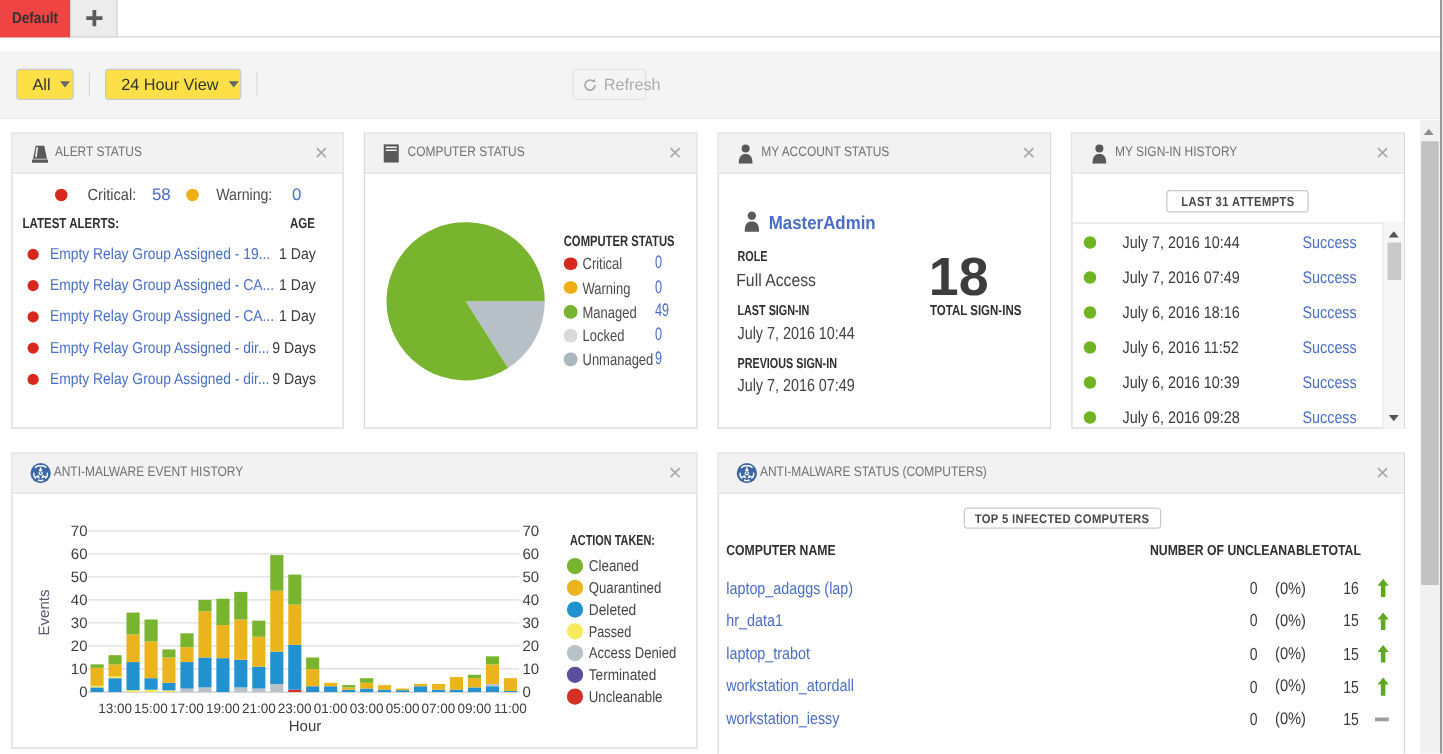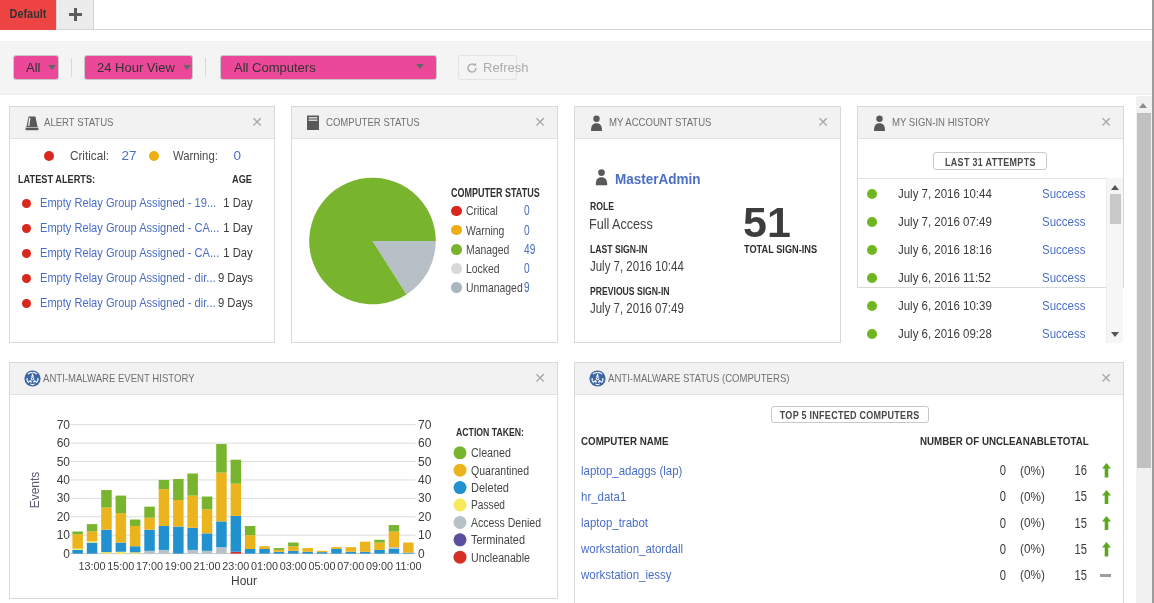--- a/index.html
+++ b/index.html
@@ -5,21 +5,21 @@
 body{position:relative}
 .tabline{position:absolute;left:56px;top:29px;width:1098px;height:1px;background:#d4d4d4}
 .tab{position:absolute;top:0;height:30px}
 .tab.active{left:0;width:57px;background:#ef4444;border-right:1px solid #d4d4d4}
 .tab.active span{display:inline-block;color:#333;font-size:12.5px;font-weight:bold;line-height:29px;transform:scaleX(0.87);transform-origin:50% 50%;width:100%;text-align:center}
 .tab.plus{left:57px;width:37px;background:#ececec;border-right:1px solid #d4d4d4}
 .plusicon{position:absolute;left:12px;top:8px;width:13px;height:13px}
 .plusicon:before{content:"";position:absolute;left:5px;top:0;width:3px;height:13px;background:#5c5c5c}
 .plusicon:after{content:"";position:absolute;left:0;top:5px;width:13px;height:3px;background:#5c5c5c}
 .toolbar{position:absolute;left:0;top:41px;width:1154px;height:54px;background:#f4f4f4;border-bottom:1px solid #ececec}
-.tbtn{position:absolute;top:14px;height:25px;background:#ec4899;border:1px solid #c9c9c9;border-radius:3px;font-size:13px;color:#333;line-height:23px}
+.tbtn{position:absolute;top:14px;height:25px;background:#fde047;border:1px solid #c9c9c9;border-radius:3px;font-size:13px;color:#333;line-height:23px}
 .caret{display:inline-block;width:0;height:0;border-left:4.5px solid transparent;border-right:4.5px solid transparent;border-top:5px solid #666;vertical-align:middle;margin-left:8px;margin-top:-2px}
 .sep{position:absolute;top:17px;width:1px;height:19px;background:#d9d9d9}
 .w{position:absolute;background:#fff;border:1px solid #d9d9d9}
 .wh{position:relative;height:32px;background:#f2f2f2;border-bottom:1px solid #e2e2e2;color:#717171;font-size:11px;line-height:31px}
 .wh .ttl{position:absolute;left:34px;top:0;white-space:nowrap;transform:scaleX(0.87);transform-origin:0 50%}
 .wh .x{position:absolute;right:11px;top:0;color:#a8a8a8;font-size:14px}
 .wb{position:relative;height:calc(100% - 32px)}
 .dot{display:inline-block;border-radius:50%}
 a,.lnk{color:#4a6ec6;text-decoration:none}
 .abs{position:absolute;white-space:nowrap}
@@ -44,40 +44,39 @@
 <div class="tab active"><span>Default</span></div>
 <div class="tab plus">
     <span class="plusicon"></span>
   </div>
 <div class="tabline"></div>
 <div class="toolbar">
 <div class="tbtn" style="left:13px;width:46px;padding-left:12px">All<span class="caret"></span></div>
 <div class="sep" style="left:71px"></div>
 <div class="tbtn" style="left:84px;width:109px;padding-left:12px">24 Hour View<span class="caret"></span></div>
 <div class="sep" style="left:205px"></div>
-<div class="tbtn" style="left:220px;width:217px;padding-left:13px">All Computers<span class="caret" style="position:absolute;right:12px;top:10px"></span></div>
 <div class="tbtn" style="left:458px;width:59px;background:transparent;border-color:#e3e3e3;color:#ababab;padding-left:24px">Refresh<svg style="position:absolute;left:7px;top:6px" width="12" height="12" viewBox="0 0 12 12">
         <path d="M10 6a4 4 0 1 1-1.2-2.8" stroke="#ababab" stroke-width="1.4" fill="none"></path>
         <path d="M9.9 0.8 L10.2 3.7 7.3 3.4z" fill="#ababab"></path>
       </svg></div>
 </div>
 <div class="w" style="left:9px;top:106px;width:266px;height:237px">
 <div class="wh">
       <svg class="abs" style="left:13.5px;top:9px" width="16" height="15" viewBox="0 0 16 15">
         <path d="M4.6 0.5h6.8l2.2 10.5H2.4z" fill="#595959"></path>
         <path d="M5.8 1.8 4.7 9.8" stroke="#f2f2f2" stroke-width="1.3" fill="none"></path>
         <rect x="1.6" y="11.6" width="12.8" height="2.6" fill="#595959"></rect>
       </svg>
 <span class="ttl">ALERT STATUS</span>
       <span class="x">✕</span>
     </div>
 <div class="wb" style="font-size:13px;color:#4b4b4b">
 <span class="dot abs" style="left:34px;top:11.5px;width:10px;height:10px;background:#d8271c"></span>
 <span class="abs c90" style="left:59.5px;top:9px">Critical:</span>
-<span class="abs lnk" style="left:111.5px;top:8.5px;font-size:13.5px">27</span>
+<span class="abs lnk" style="left:111.5px;top:8.5px;font-size:13.5px">58</span>
 <span class="dot abs" style="left:139px;top:11.5px;width:10px;height:10px;background:#eeae14"></span>
 <span class="abs c87" style="left:163px;top:9px">Warning:</span>
 <span class="abs lnk" style="left:223.5px;top:8.5px;font-size:13.5px">0</span>
 <span class="abs sh c80" style="left:7.5px;top:33.5px">LATEST ALERTS:</span>
 <span class="abs sh c80" style="left:222px;top:33.5px">AGE</span>
 <span class="dot abs" style="left:12px;top:59.5px;width:9px;height:9px;background:#d8271c"></span>
       <span class="abs lnk" style="left:30px;top:56.5px;font-size:12.6px;transform:scaleX(0.88);transform-origin:0 50%">Empty Relay Group Assigned - 19...</span>
       <span class="abs cr90" style="right:21px;top:56.5px;font-size:12.5px;color:#3a3a3a">1 Day</span>
       <span class="dot abs" style="left:12px;top:84.5px;width:9px;height:9px;background:#d8271c"></span>
       <span class="abs lnk" style="left:30px;top:81.5px;font-size:12.6px;transform:scaleX(0.88);transform-origin:0 50%">Empty Relay Group Assigned - CA...</span>
@@ -140,25 +139,25 @@
         <circle cx="7" cy="4.2" r="3.6" fill="#595959"></circle>
         <path d="M0.8 18 C0.8 11.5 3.0 9.3 7 9.3 C11 9.3 13.2 11.5 13.2 18 Z" fill="#595959"></path>
       </svg>
       <span class="abs b lnk c90" style="left:40px;top:30.5px;font-size:15px">MasterAdmin</span>
       <span class="abs sh c75" style="left:14.5px;top:61px">ROLE</span>
       <span class="abs c90" style="left:13.5px;top:76.5px;font-size:14px;color:#424242">Full Access</span>
       <span class="abs sh c75" style="left:14.5px;top:104px">LAST SIGN-IN</span>
       <span class="abs c82" style="left:15px;top:118.5px;font-size:14px;color:#424242;transform:scaleX(0.82);transform-origin:0 50%">July 7, 2016 10:44</span>
       <span class="abs sh c75" style="left:14.5px;top:145.5px">PREVIOUS SIGN-IN</span>
       <span class="abs" style="left:15px;top:160.5px;font-size:14px;color:#424242;transform:scaleX(0.82);transform-origin:0 50%">July 7, 2016 07:49</span>
-      <span class="abs b" style="left:168px;top:59px;font-size:43px;color:#3d3d3d">51</span>
+      <span class="abs b" style="left:168px;top:59px;font-size:43px;color:#3d3d3d">18</span>
       <span class="abs sh c80" style="left:169px;top:104px">TOTAL SIGN-INS</span>
     </div>
   </div>
-<div class="w" style="left:857px;top:106px;width:267px;height:182px">
+<div class="w" style="left:857px;top:106px;width:267px;height:237px">
     <div class="wh">
       <svg class="abs" style="left:14.5px;top:8px" width="13" height="16" viewBox="0 0 14 18">
         <circle cx="7" cy="4.2" r="3.6" fill="#595959"></circle>
         <path d="M0.8 18 C0.8 11.5 3.0 9.3 7 9.3 C11 9.3 13.2 11.5 13.2 18 Z" fill="#595959"></path>
       </svg>
       <span class="ttl">MY SIGN-IN HISTORY</span>
       <span class="x">✕</span>
     </div>
     <div class="wb">
       <div class="wbtn" style="left:75px;top:13px;width:114px;height:17.5px;line-height:15px"><span>LAST 31 ATTEMPTS</span></div>

